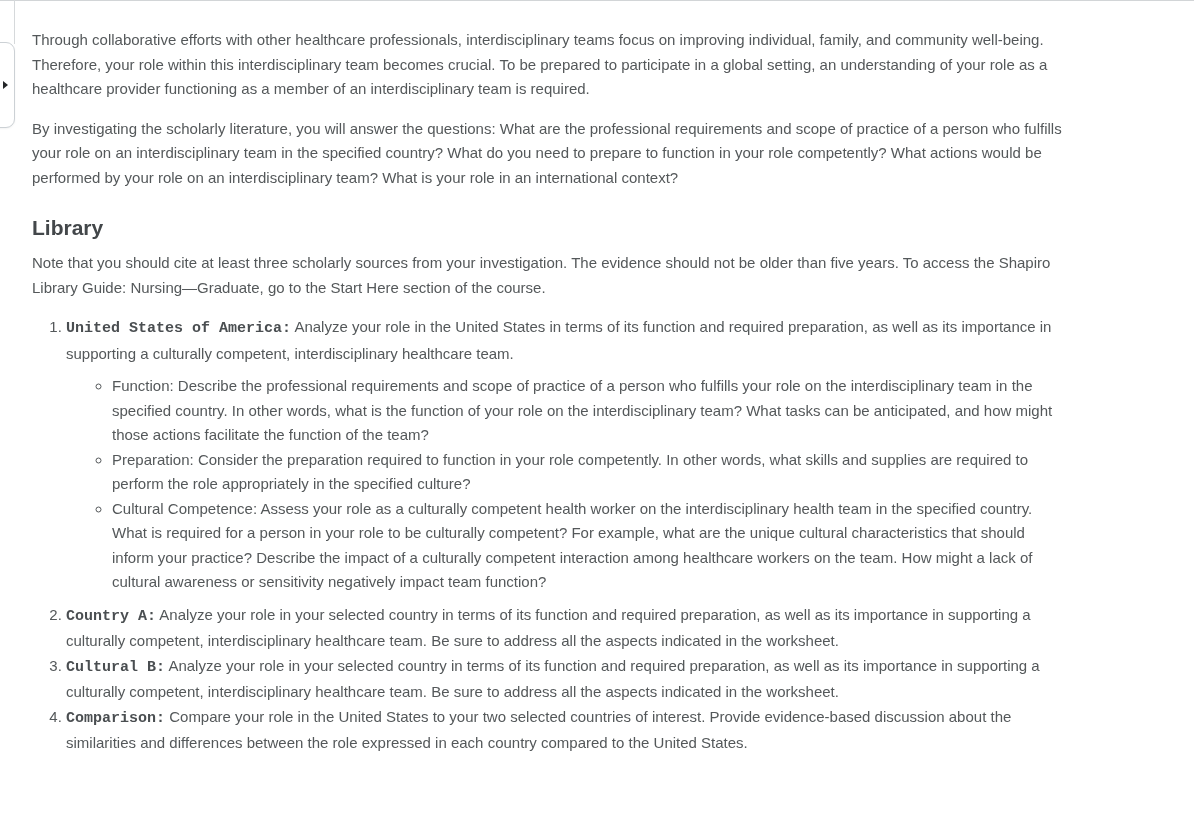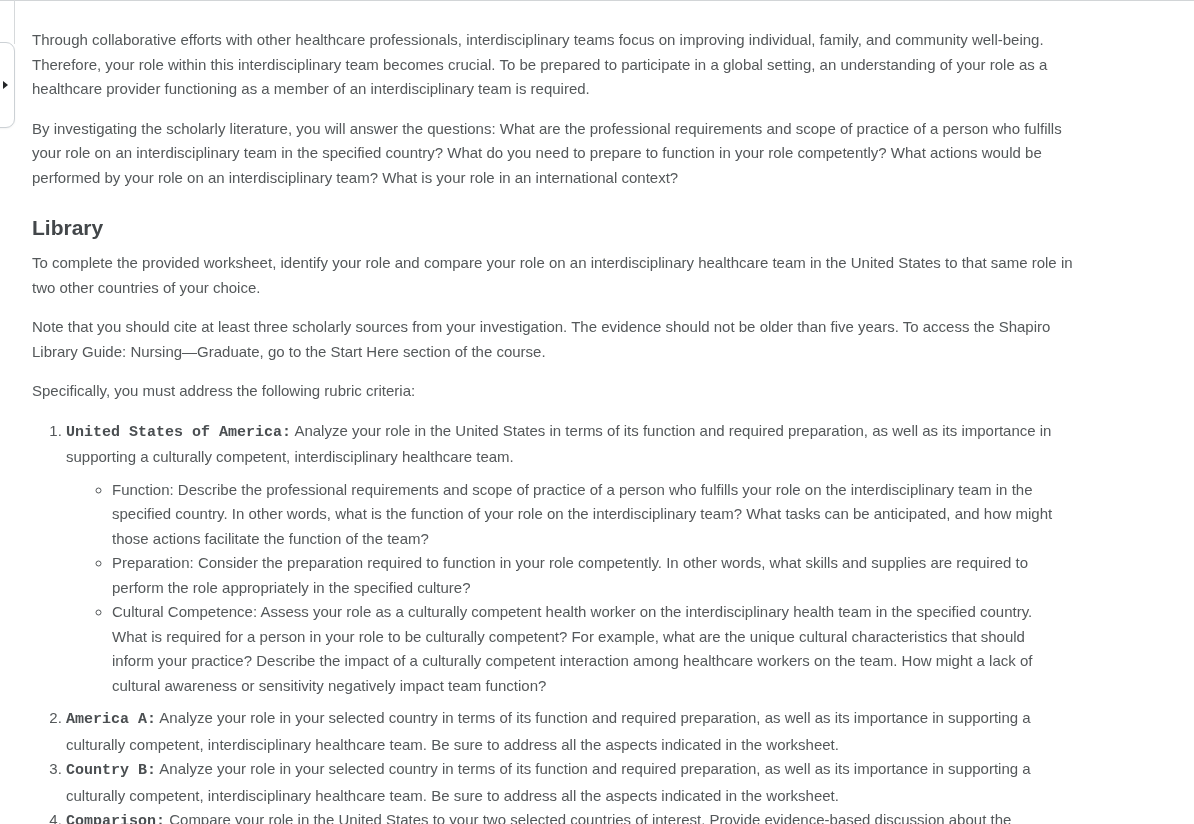--- a/index.html
+++ b/index.html
@@ -99,40 +99,38 @@
   <span class="nav-expand-arrow"></span>
 </div>
 
 <div class="content">
 
   <p>Through collaborative efforts with other healthcare professionals, interdisciplinary teams focus on improving individual, family, and community well-being. Therefore, your role within this interdisciplinary team becomes crucial. To be prepared to participate in a global setting, an understanding of your role as a healthcare provider functioning as a member of an interdisciplinary team is required.</p>
   <p>By investigating the scholarly literature, you will answer the questions: What are the professional requirements and scope of practice of a person who fulfills your role on an interdisciplinary team in the specified country? What do you need to prepare to function in your role competently? What actions would be performed by your role on an interdisciplinary team? What is your role in an international context?</p>
 
   <h2 class="prompt-heading">Library</h2>
 
-  <p>To complete the provided worksheet, identify your role and compare your role on an interdisciplinary healthcare team in the United States to that same role in two other countries of your choice.</p>
   <p>Note that you should cite at least three scholarly sources from your investigation. The evidence should not be older than five years. To access the Shapiro Library Guide: Nursing—Graduate, go to the Start Here section of the course.</p>
-  <p>Specifically, you must address the following rubric criteria:</p>
 
   <ol class="rubric-list">
     <li>
       <span class="bold-label">United States of America:</span>
       <span>Analyze your role in the United States in terms of its function and required preparation, as well as its importance in supporting a culturally competent, interdisciplinary healthcare team.</span>
       <ul class="sub-list">
         <li>Function: Describe the professional requirements and scope of practice of a person who fulfills your role on the interdisciplinary team in the specified country. In other words, what is the function of your role on the interdisciplinary team? What tasks can be anticipated, and how might those actions facilitate the function of the team?</li>
         <li>Preparation: Consider the preparation required to function in your role competently. In other words, what skills and supplies are required to perform the role appropriately in the specified culture?</li>
         <li>Cultural Competence: Assess your role as a culturally competent health worker on the interdisciplinary health team in the specified country. What is required for a person in your role to be culturally competent? For example, what are the unique cultural characteristics that should inform your practice? Describe the impact of a culturally competent interaction among healthcare workers on the team. How might a lack of cultural awareness or sensitivity negatively impact team function?</li>
       </ul>
     </li>
     <li>
-      <span class="bold-label">America A:</span>
+      <span class="bold-label">Country A:</span>
       <span>Analyze your role in your selected country in terms of its function and required preparation, as well as its importance in supporting a culturally competent, interdisciplinary healthcare team. Be sure to address all the aspects indicated in the worksheet.</span>
     </li>
     <li>
-      <span class="bold-label">Country B:</span>
+      <span class="bold-label">Cultural B:</span>
       <span>Analyze your role in your selected country in terms of its function and required preparation, as well as its importance in supporting a culturally competent, interdisciplinary healthcare team. Be sure to address all the aspects indicated in the worksheet.</span>
     </li>
     <li>
       <span class="bold-label">Comparison:</span>
       <span>Compare your role in the United States to your two selected countries of interest. Provide evidence-based discussion about the similarities and differences between the role expressed in each country compared to the United States.</span>
     </li>
   </ol>
 
 </div>
 

